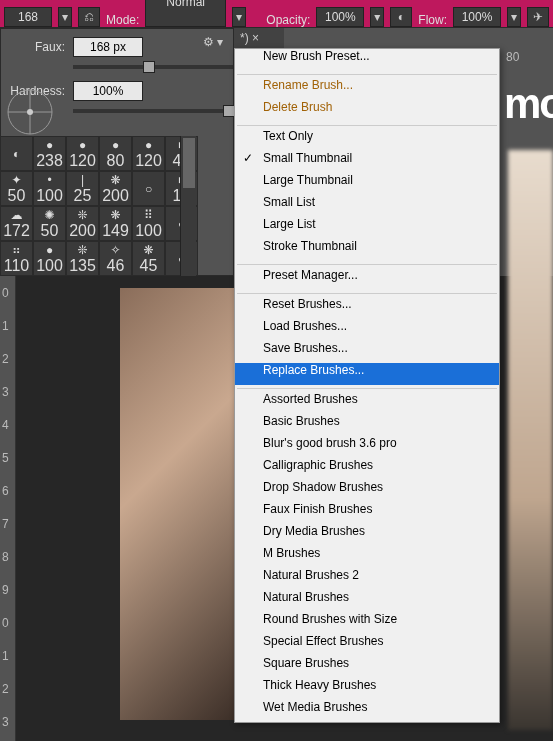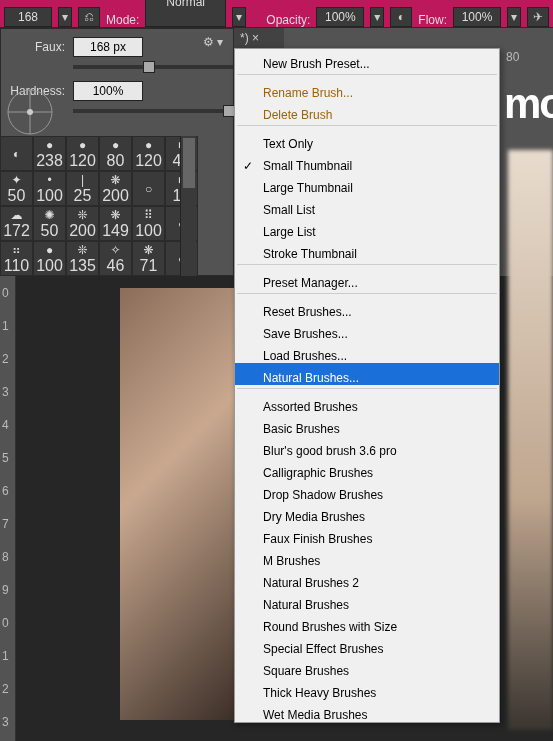--- a/index.html
+++ b/index.html
@@ -30,21 +30,21 @@
 .tab-bar{position:absolute;left:234px;top:28px;height:20px;display:flex;align-items:center;color:#ccc;padding:0 6px;background:#424242;width:50px;}
 .canvas-area{position:absolute;left:0;top:276px;right:0;bottom:0;background:#262626;}
 .ruler-v{position:absolute;left:0;top:0;width:16px;bottom:0;background:#535353;border-right:1px solid #333;color:#bbb;font-size:9px;}
 .ruler-v div{position:absolute;left:2px;}
 .ruler-h{position:absolute;left:234px;top:48px;right:0;height:18px;background:#535353;color:#bbb;font-size:9px;}
 .ruler-h span{position:absolute;top:2px;}
 .canvas-img{position:absolute;left:120px;top:12px;width:120px;height:432px;background:linear-gradient(135deg,#8a6d5a 0%,#c9a88f 40%,#3a2d26 100%);}
 .big-text{position:absolute;top:80px;right:-10px;font-size:42px;color:#fff;font-weight:bold;letter-spacing:-2px;}
 .far-right{position:absolute;right:0;top:150px;width:45px;height:580px;background:linear-gradient(180deg,#e8dcce 0%,#bfa68f 60%,#3a3530 100%);filter:blur(2px);}
 .menu{position:absolute;left:234px;top:48px;width:266px;background:#f0f0f0;border:1px solid #999;box-shadow:2px 2px 6px rgba(0,0,0,0.4);z-index:100;}
-.menu-item{height:22px;display:flex;align-items:flex-end;padding-left:28px;color:#000;cursor:default;position:relative;}
+.menu-item{height:22px;display:flex;align-items:flex-start;padding-left:28px;color:#000;cursor:default;position:relative;}
 .menu-item.disabled{color:#a16207;}
 .menu-item.selected{background:#1a6fd8;color:#fff;}
 .menu-sep{height:1px;background:#ccc;margin:3px 2px;}
 .check{position:absolute;left:8px;}
 </style>
 </head>
 <body>
 
 <div class="toolbar">
   <input class="tb-input" value="168" style="">
@@ -185,21 +185,21 @@
     <div class="brush">
       <div class="bicon" style="color: rgb(221, 221, 221);">❊</div>
       <div class="bnum">135</div>
     </div>
     <div class="brush">
       <div class="bicon" style="color: rgb(221, 221, 221);">✧</div>
       <div class="bnum">46</div>
     </div>
     <div class="brush">
       <div class="bicon" style="color: rgb(221, 221, 221);">❋</div>
-      <div class="bnum">71</div>
+      <div class="bnum">45</div>
     </div>
     <div class="brush">
       <div class="bicon" style="color: rgb(221, 221, 221);">●</div>
       <div class="bnum"></div>
     </div>
   </div>
 <div class="scrollb">
     <div class="scrollb-thumb"></div>
   </div>
 
@@ -259,51 +259,51 @@
     </div>
     <div class="menu-sep"></div>
     <div class="menu-item">
       <span>Preset Manager...</span>
     </div>
     <div class="menu-sep"></div>
     <div class="menu-item">
       <span>Reset Brushes...</span>
     </div>
     <div class="menu-item">
+      <span>Load Brushes...</span>
+    </div>
+    <div class="menu-item">
       <span>Save Brushes...</span>
     </div>
-    <div class="menu-item">
-      <span>Load Brushes...</span>
-    </div>
     <div class="menu-item selected">
-      <span>Natural Brushes...</span>
+      <span>Replace Brushes...</span>
     </div>
     <div class="menu-sep"></div>
     <div class="menu-item">
       <span>Assorted Brushes</span>
     </div>
     <div class="menu-item">
       <span>Basic Brushes</span>
     </div>
     <div class="menu-item">
       <span>Blur's good brush 3.6 pro</span>
     </div>
     <div class="menu-item">
       <span>Calligraphic Brushes</span>
     </div>
     <div class="menu-item">
       <span>Drop Shadow Brushes</span>
     </div>
     <div class="menu-item">
+      <span>Faux Finish Brushes</span>
+    </div>
+    <div class="menu-item">
       <span>Dry Media Brushes</span>
     </div>
     <div class="menu-item">
-      <span>Faux Finish Brushes</span>
-    </div>
-    <div class="menu-item">
       <span>M Brushes</span>
     </div>
     <div class="menu-item">
       <span>Natural Brushes 2</span>
     </div>
     <div class="menu-item">
       <span>Natural Brushes</span>
     </div>
     <div class="menu-item">
       <span>Round Brushes with Size</span>

